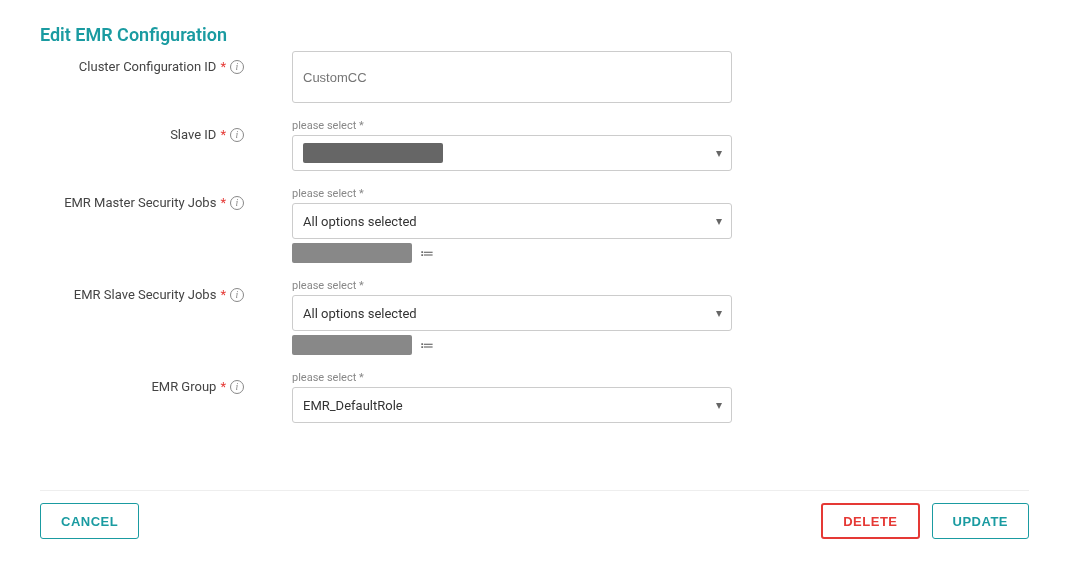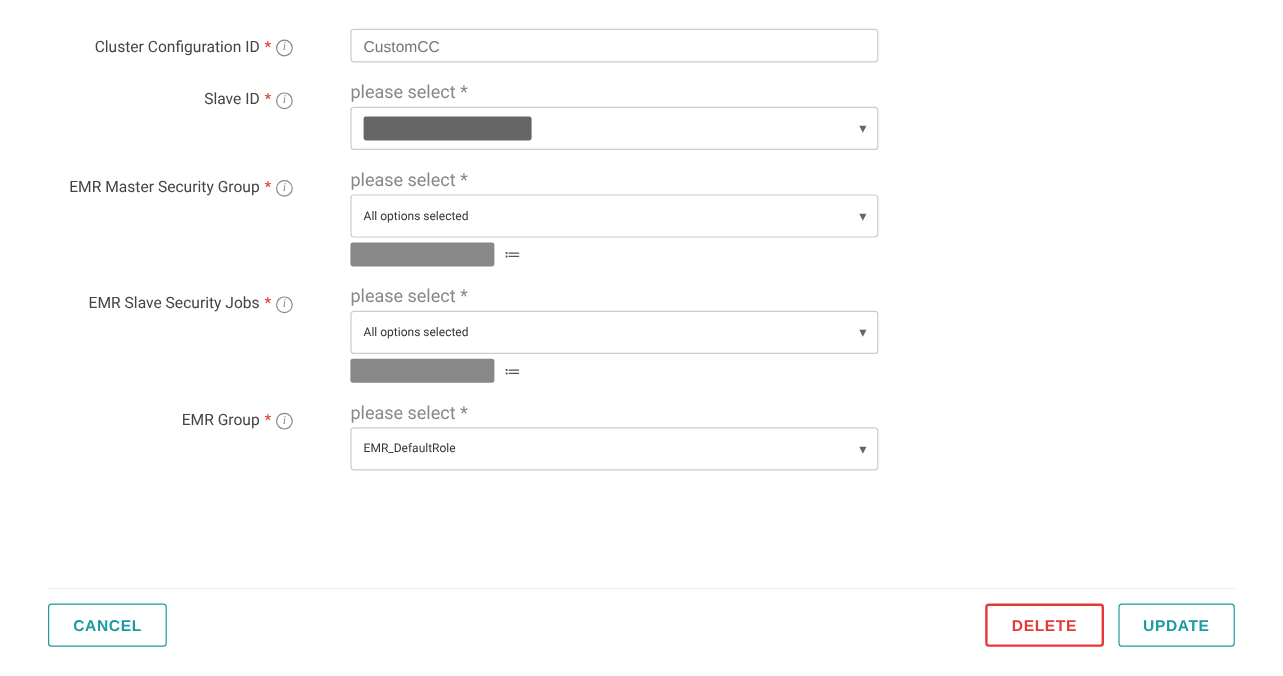--- a/index.html
+++ b/index.html
@@ -70,27 +70,27 @@
       font-size: 10px;
       cursor: pointer;
       font-style: italic;
       font-family: serif;
     }
     .form-field-wrapper {
       flex: 1;
       max-width: 440px;
     }
     .please-select-label {
-      font-size: 15px;
+      font-size: 11px;
       color: #888;
       margin-bottom: 3px;
     }
     .text-input {
       width: 100%;
-      height: 28px;
+      height: 52px;
       border: 1px solid #ccc;
       border-radius: 3px;
       padding: 0 10px;
       font-size: 13px;
       color: #999;
       outline: none;
       background: #fff;
     }
     .chevron-icon {
       position: absolute;
@@ -165,33 +165,34 @@
     .select-with-chevron {
       position: relative;
       width: 100%;
     }
     .fake-select {
       width: 100%;
       height: 36px;
       border: 1px solid #ccc;
       border-radius: 3px;
       padding: 0 32px 0 10px;
-      font-size: 10px;
+      font-size: 13px;
       color: #333;
       background: #fff;
       cursor: pointer;
       display: flex;
       align-items: center;
     }
   </style>
 </head>
 <body>
 
 <div class="page-container">
 
+  <div class="page-title">Edit EMR Configuration</div>
 
 
   <div class="form-container">
 
     <div class="form-row">
       <div class="form-label">
         <span>Cluster Configuration ID</span>
           <span class="required-star">*</span>
         <span class="info-icon">i</span>
       </div>
@@ -212,21 +213,21 @@
           <div class="fake-select">
             <span class="subnet-selected-bar"></span>
           </div>
           <span class="chevron-icon">▾</span>
         </div>
       </div>
     </div>
 
     <div class="form-row">
       <div class="form-label">
-        <span>EMR Master Security Group</span>
+        <span>EMR Master Security Jobs</span>
           <span class="required-star">*</span>
         <span class="info-icon">i</span>
       </div>
       <div class="form-field-wrapper">
         <div class="please-select-label">please select *</div>
         <div class="select-with-chevron">
           <div class="fake-select">
             <span>All options selected</span>
           </div>
           <span class="chevron-icon">▾</span>

